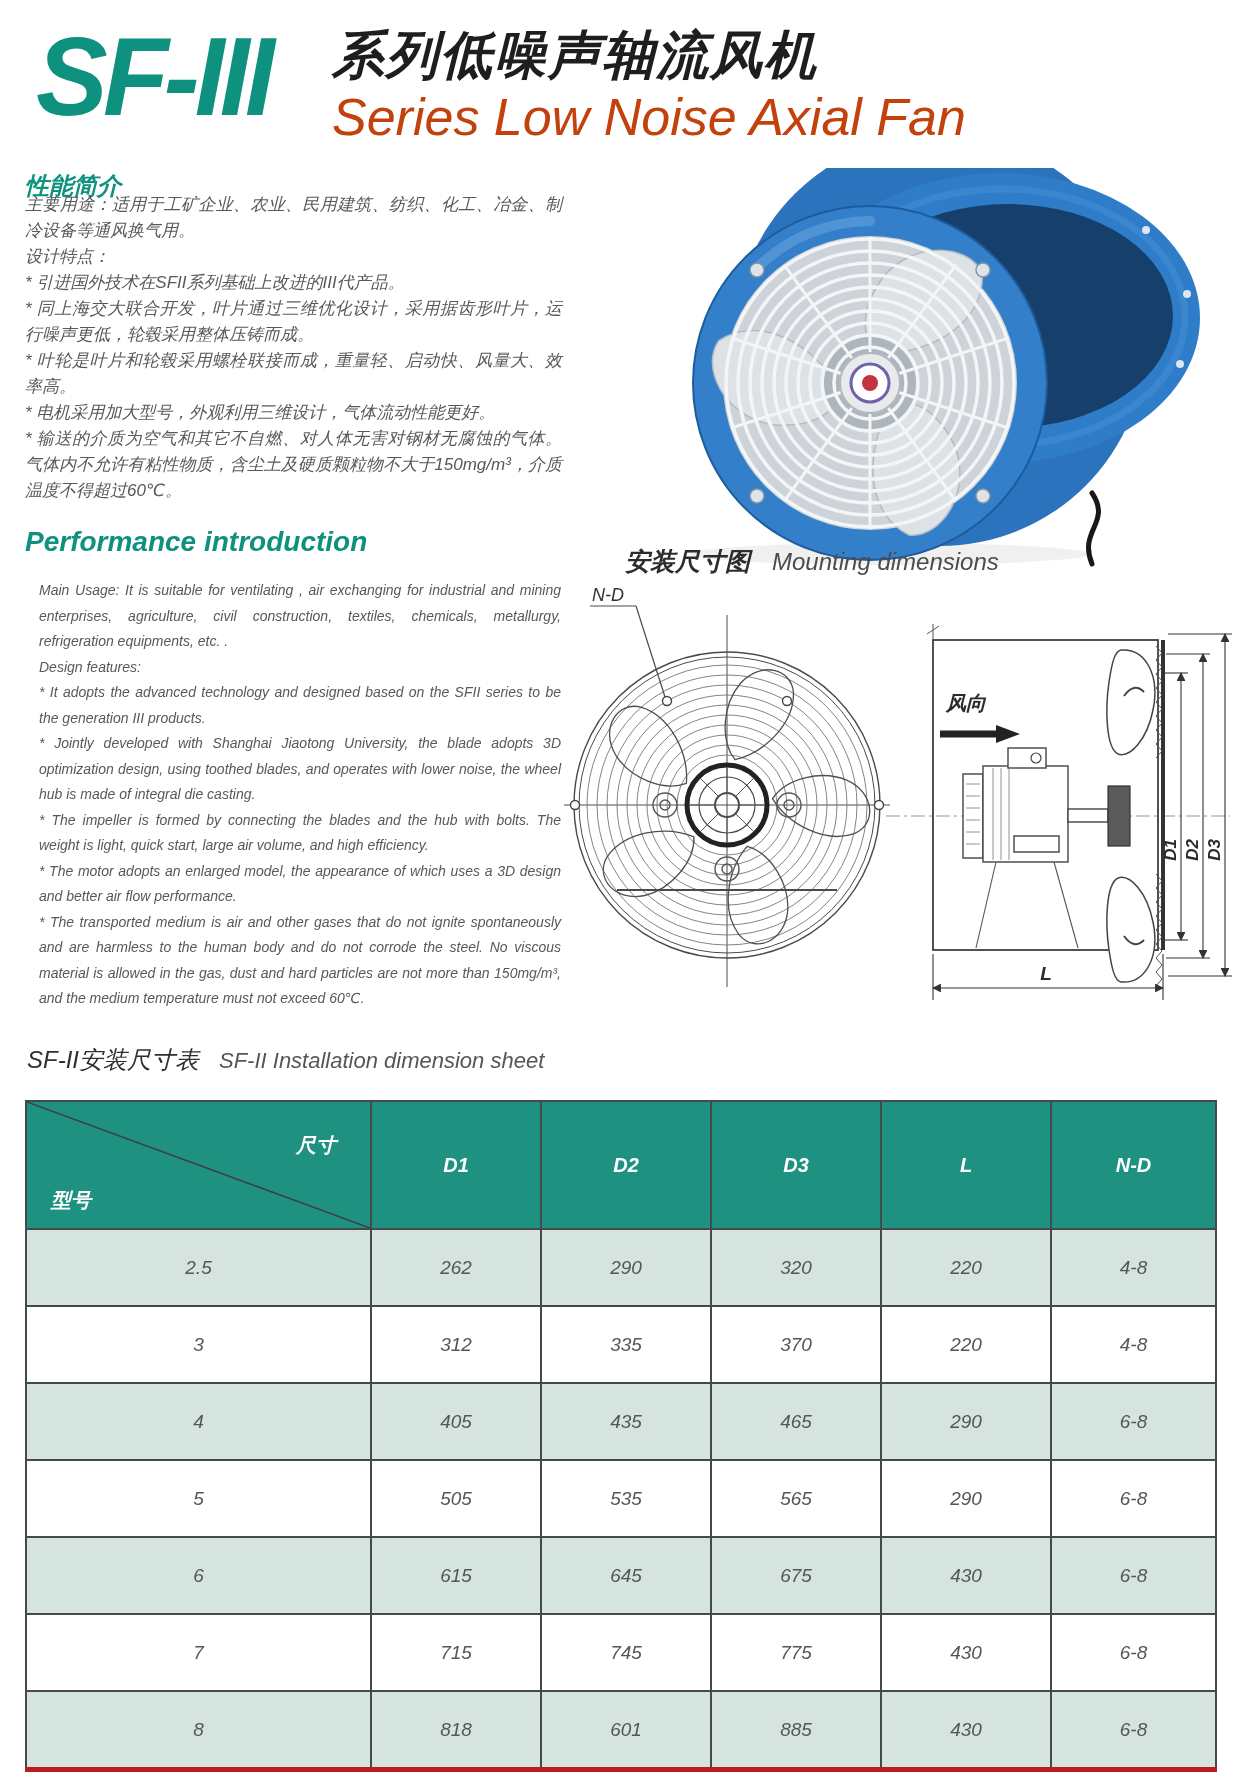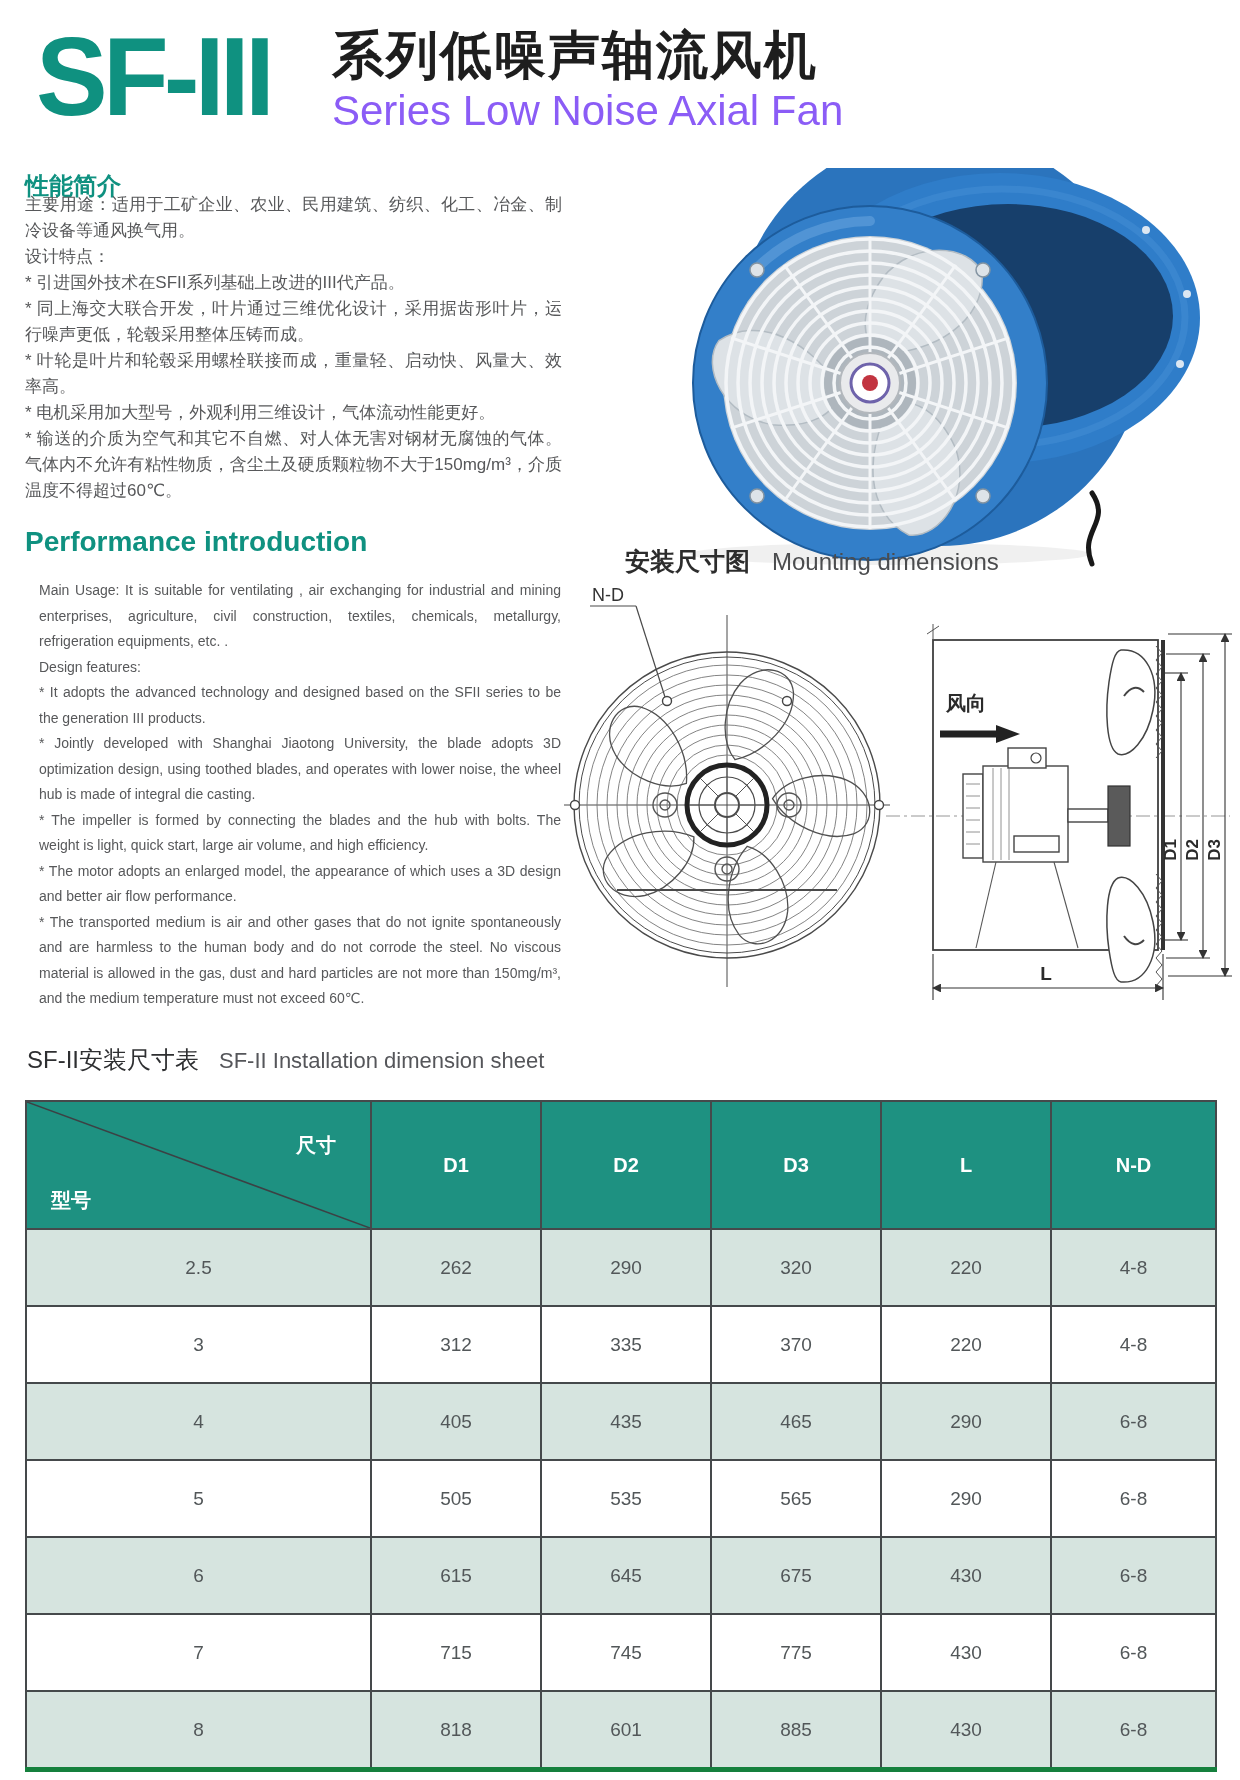--- a/index.html
+++ b/index.html
@@ -1,25 +1,25 @@
 <!DOCTYPE html>
 <html><head>
 <meta charset="utf-8">
 <title>SF-III Series Low Noise Axial Fan</title>
 <style>
   html,body{margin:0;padding:0;background:#ffffff;}
   body{font-family:"Liberation Sans","DejaVu Sans",sans-serif;color:#333;}
-  .page{position:relative;width:1240px;height:1780px;background:#fff;overflow:hidden;}
+  .page{position:relative;width:1240px;height:1780px;background:#fff;overflow:hidden;font-style:italic;}
 
   
   .logo{position:absolute;left:36px;top:18px;font-size:112px;font-weight:bold;
         letter-spacing:-5px;color:#0f9180;line-height:1.05;transform:scaleX(.96);transform-origin:left top;}
   .titles{position:absolute;left:332px;top:26px;}
   .title-zh{font-size:52px;font-weight:bold;color:#1e1e1e;letter-spacing:2px;line-height:1.15;}
-  .title-en{font-size:42px;color:#8b5cf6;line-height:1.2;}
+  .title-en{font-size:52px;color:#c2410c;line-height:1.2;}
 
   
   .h-zh{position:absolute;left:25px;top:152px;font-size:24px;font-weight:bold;color:#0f9180;margin-top:18px;}
   .zh-text{position:absolute;left:25px;top:192px;width:537px;font-size:17px;line-height:26px;
            color:#57585a;text-align:justify;}
   .zh-text p{margin:0;}
   .h-en{position:absolute;left:25px;top:526px;font-size:28px;font-weight:bold;color:#0f9180;}
   .en-text{position:absolute;left:25px;top:578px;width:522px;font-size:14px;line-height:25.5px;
            color:#57585a;text-align:justify;margin-left:14px;}
   .en-text p{margin:0;}
@@ -30,21 +30,21 @@
   .mount-title .zh{font-size:25px;font-weight:bold;color:#2c2c2c;}
   .mount-title .en{font-size:24px;color:#4b4c4e;margin-left:22px;}
   .front-view{position:absolute;left:562px;top:585px;width:330px;height:430px;}
   .side-view{position:absolute;left:868px;top:588px;width:370px;height:430px;}
 
   
   .tbl-title{position:absolute;left:27px;top:1044px;}
   .tbl-title .zh{font-size:24px;color:#2e2f31;}
   .tbl-title .en{font-size:22px;color:#55565a;margin-left:20px;}
   table.dim{position:absolute;left:25px;top:1100px;width:1190px;border-collapse:collapse;
-            table-layout:fixed;border-bottom:5px solid #15803d;}
+            table-layout:fixed;border-bottom:5px solid #b91c1c;}
   table.dim th,table.dim td{border:2px solid #45494b;text-align:center;padding:0;}
   table.dim th{background:#1e9181;color:#ffffff;font-size:20px;font-weight:bold;height:126px;}
   table.dim td{font-size:19px;color:#525759;height:75px;background:#ffffff;}
   table.dim tr.alt td{background:#d6e4df;}
   th.corner{position:relative;}
   th.corner .c-dim{position:absolute;top:30px;right:34px;font-size:20px;}
   th.corner .c-model{position:absolute;bottom:14px;left:24px;font-size:20px;}
   th.corner svg{position:absolute;inset:0;width:100%;height:100%;}
 
   svg text{font-family:"Liberation Sans","DejaVu Sans",sans-serif;}

